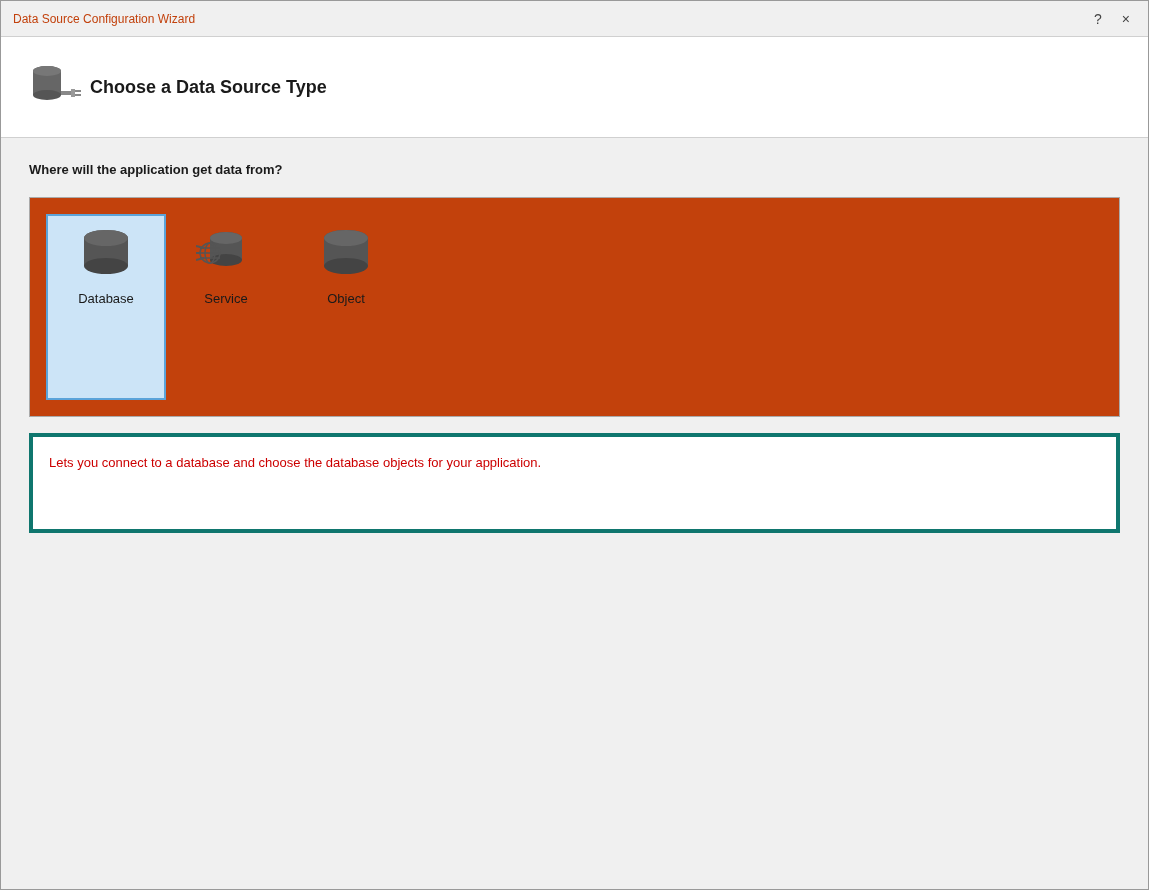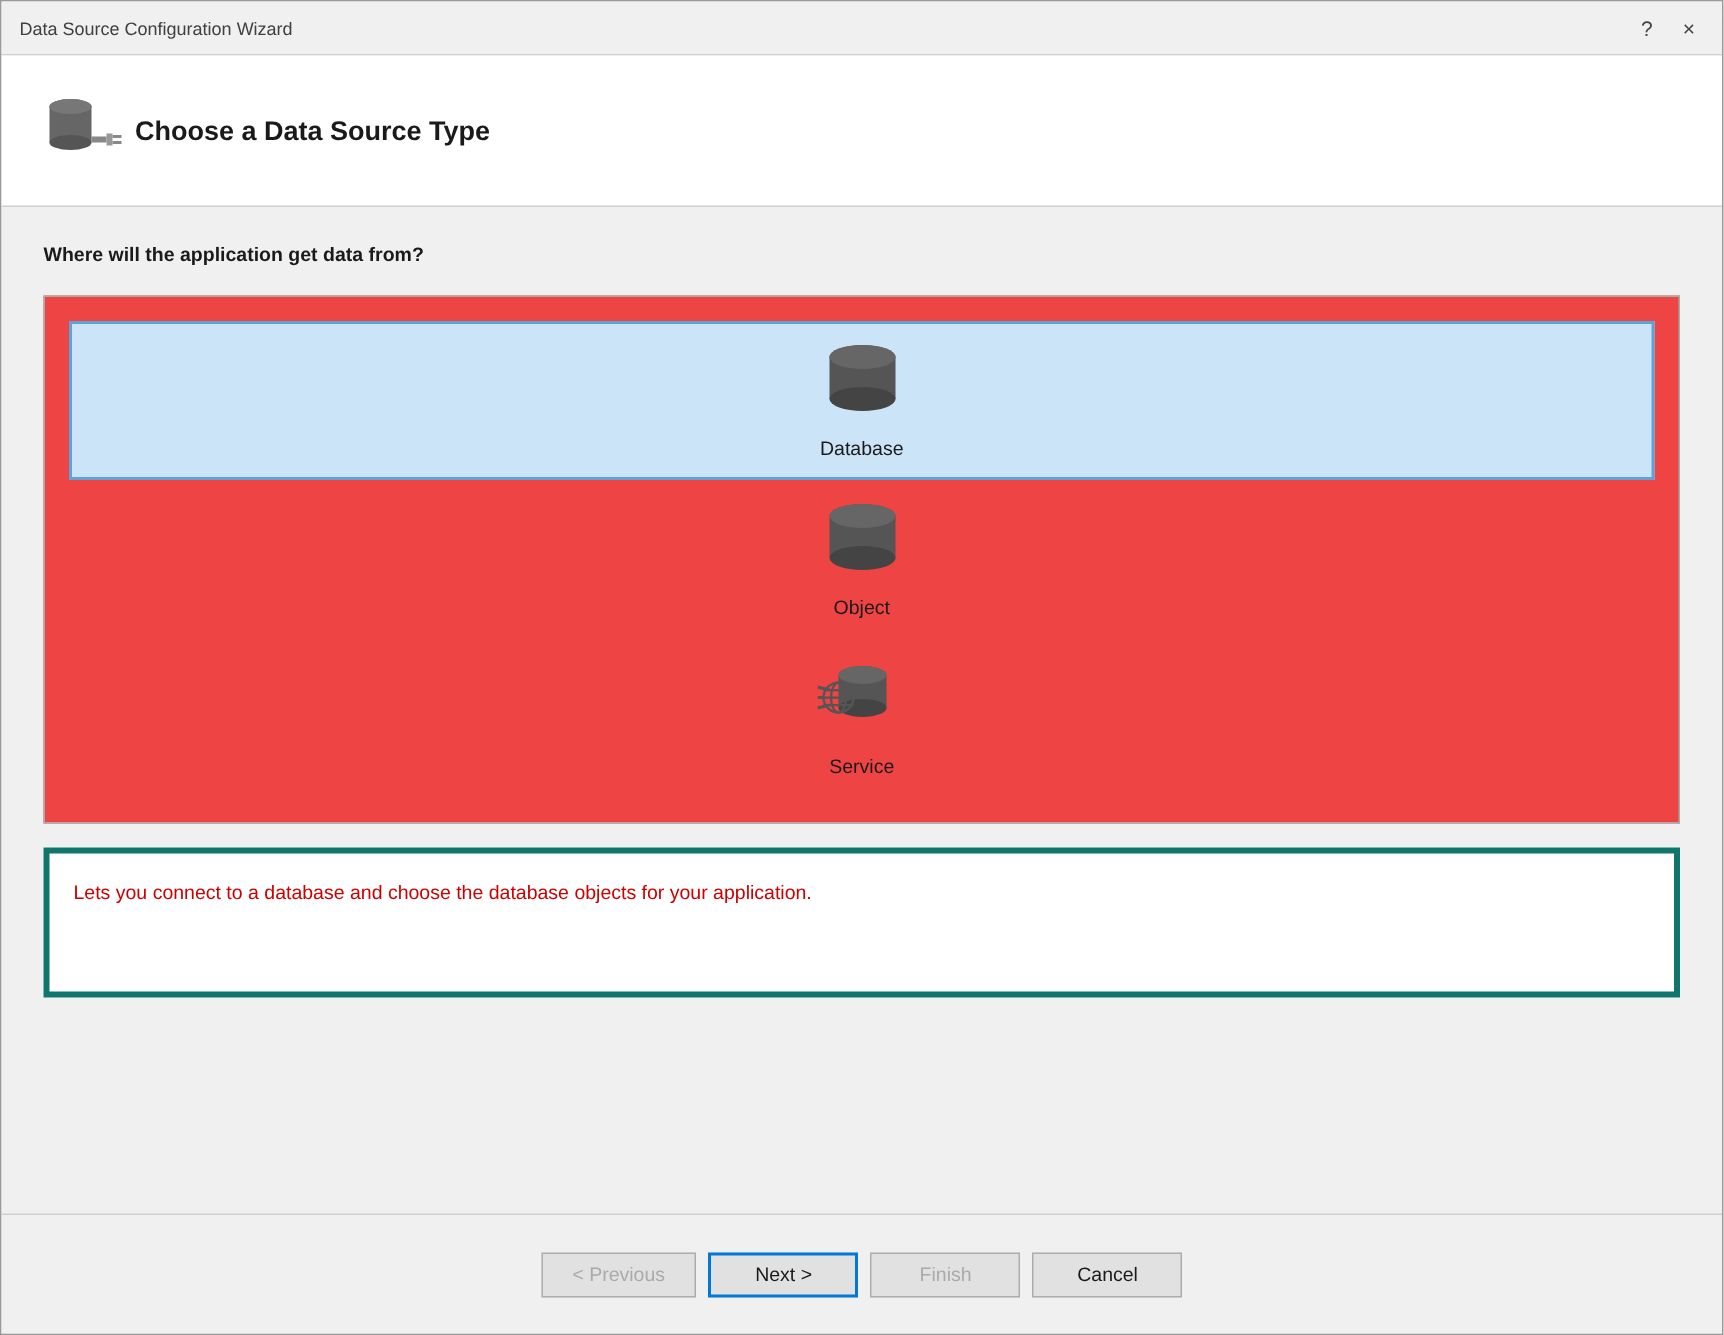--- a/index.html
+++ b/index.html
@@ -31,21 +31,21 @@
       border-bottom: 1px solid #d0d0d0;
       padding: 6px 12px;
       display: flex;
       align-items: center;
       justify-content: space-between;
       height: 36px;
     }
 
     .title-bar-text {
       font-size: 12px;
-      color: #404040;
+      color: #c2410c;
     }
 
     .title-bar-controls {
       display: flex;
       gap: 8px;
       align-items: center;
     }
 
     .title-bar-btn {
       background: none;
@@ -92,25 +92,25 @@
 
     .section-question {
       font-size: 13px;
       font-weight: bold;
       color: #1a1a1a;
       margin-bottom: 4px;
     }
 
     
     .selection-panel {
-      background: #ef4444;
+      background: #c2410c;
       border: 1px solid #aaa;
       padding: 16px;
       display: flex;
-      flex-direction: column;
+      flex-direction: row;
       gap: 0;
       min-height: 220px;
       text-align: right;
     }
 
     .data-source-option {
       display: flex;
       flex-direction: column;
       align-items: center;
       justify-content: flex-start;
@@ -220,57 +220,51 @@
           <ellipse cx="30" cy="10" rx="22" ry="8" fill="#555"></ellipse>
           <rect x="8" y="10" width="44" height="28" fill="#555"></rect>
           <ellipse cx="30" cy="38" rx="22" ry="8" fill="#444"></ellipse>
           <ellipse cx="30" cy="10" rx="22" ry="8" fill="#666"></ellipse>
         </svg>
         <span class="option-label">Database</span>
       </div>
 
       <div class="data-source-option">
         <svg width="60" height="55" viewBox="0 0 60 55">
+
+          <ellipse cx="30" cy="10" rx="16" ry="6" fill="#555"></ellipse>
+          <rect x="14" y="10" width="32" height="22" fill="#555"></rect>
+          <ellipse cx="30" cy="32" rx="16" ry="6" fill="#444"></ellipse>
+          <ellipse cx="30" cy="10" rx="16" ry="6" fill="#666"></ellipse>
+
+          <circle cx="14" cy="25" r="10" fill="none" stroke="#555" stroke-width="1.5"></circle>
+          <ellipse cx="14" cy="25" rx="5" ry="10" fill="none" stroke="#555" stroke-width="1.5"></ellipse>
+          <line x1="4" y1="25" x2="24" y2="25" stroke="#555" stroke-width="1.5"></line>
+          <line x1="4" y1="20" x2="24" y2="20" stroke="#555" stroke-width="1.5"></line>
+          <line x1="4" y1="30" x2="24" y2="30" stroke="#555" stroke-width="1.5"></line>
+
+          <line x1="0" y1="18" x2="8" y2="20" stroke="#555" stroke-width="2"></line>
+          <line x1="0" y1="25" x2="4" y2="25" stroke="#555" stroke-width="2"></line>
+          <line x1="0" y1="32" x2="8" y2="30" stroke="#555" stroke-width="2"></line>
+        </svg>
+        <span class="option-label">Service</span>
+      </div>
+
+      <div class="data-source-option">
+        <svg width="60" height="55" viewBox="0 0 60 55">
           <ellipse cx="30" cy="10" rx="22" ry="8" fill="#555"></ellipse>
           <rect x="8" y="10" width="44" height="28" fill="#555"></rect>
           <ellipse cx="30" cy="38" rx="22" ry="8" fill="#444"></ellipse>
           <ellipse cx="30" cy="10" rx="22" ry="8" fill="#666"></ellipse>
         </svg>
         <span class="option-label">Object</span>
       </div>
 
-      <div class="data-source-option">
-        <svg width="60" height="55" viewBox="0 0 60 55">
-
-          <ellipse cx="30" cy="10" rx="16" ry="6" fill="#555"></ellipse>
-          <rect x="14" y="10" width="32" height="22" fill="#555"></rect>
-          <ellipse cx="30" cy="32" rx="16" ry="6" fill="#444"></ellipse>
-          <ellipse cx="30" cy="10" rx="16" ry="6" fill="#666"></ellipse>
-
-          <circle cx="14" cy="25" r="10" fill="none" stroke="#555" stroke-width="1.5"></circle>
-          <ellipse cx="14" cy="25" rx="5" ry="10" fill="none" stroke="#555" stroke-width="1.5"></ellipse>
-          <line x1="4" y1="25" x2="24" y2="25" stroke="#555" stroke-width="1.5"></line>
-          <line x1="4" y1="20" x2="24" y2="20" stroke="#555" stroke-width="1.5"></line>
-          <line x1="4" y1="30" x2="24" y2="30" stroke="#555" stroke-width="1.5"></line>
-
-          <line x1="0" y1="18" x2="8" y2="20" stroke="#555" stroke-width="2"></line>
-          <line x1="0" y1="25" x2="4" y2="25" stroke="#555" stroke-width="2"></line>
-          <line x1="0" y1="32" x2="8" y2="30" stroke="#555" stroke-width="2"></line>
-        </svg>
-        <span class="option-label">Service</span>
-      </div>
-
     </div>
 
     <div class="description-panel">
       <span>Lets you connect to a database and choose the database objects for your application.</span>
     </div>
 
   </div>
 
-  <div class="wizard-footer">
-    <button class="footer-btn" disabled="">&lt; Previous</button>
-    <button class="footer-btn primary">Next &gt;</button>
-    <button class="footer-btn" disabled="">Finish</button>
-    <button class="footer-btn">Cancel</button>
-  </div>
 
 </div>
 
 </body></html>

